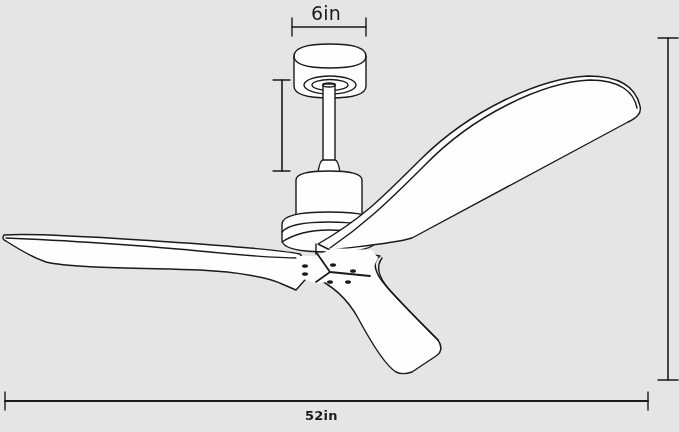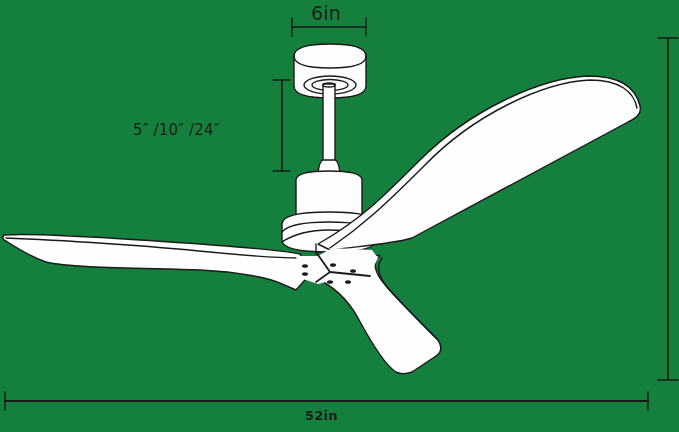--- a/index.html
+++ b/index.html
@@ -1,16 +1,16 @@
 <!DOCTYPE html>
 <html><head>
   <meta charset="utf-8">
   <style>
     html, body { margin: 0; padding: 0; background: #fefefe; }
-    #canvas { position: relative; width: 679px; height: 432px; overflow: hidden; background: #15803d; }
+    #canvas { position: relative; width: 679px; height: 432px; overflow: hidden; background: #e5e5e5; }
     svg#drawing { position: absolute; left: 0; top: 0; }
     .dim-label {
       position: absolute;
       font-family: "DejaVu Sans", sans-serif;
       color: #1a1a1a;
       white-space: nowrap;
       letter-spacing: 0.2px;
     }
     #lbl-canopy { left: 311px; top: 2px; font-size: 19px; }
     #lbl-downrod { left: 133px; top: 121px; font-size: 15px; }
@@ -93,15 +93,14 @@
     </g>
 
     <g>
       <line x1="5" y1="401" x2="648" y2="401" stroke-width="1.8"></line>
       <line x1="5" y1="392" x2="5" y2="410"></line>
       <line x1="648" y1="392" x2="648" y2="410"></line>
     </g>
   </svg>
 
   <div id="lbl-canopy" class="dim-label">6in</div>
-  <div id="lbl-downrod" class="dim-label">5″ /10″ /24″</div>
   <div id="lbl-span" class="dim-label">52in</div>
 </div>
 
 </body></html>

